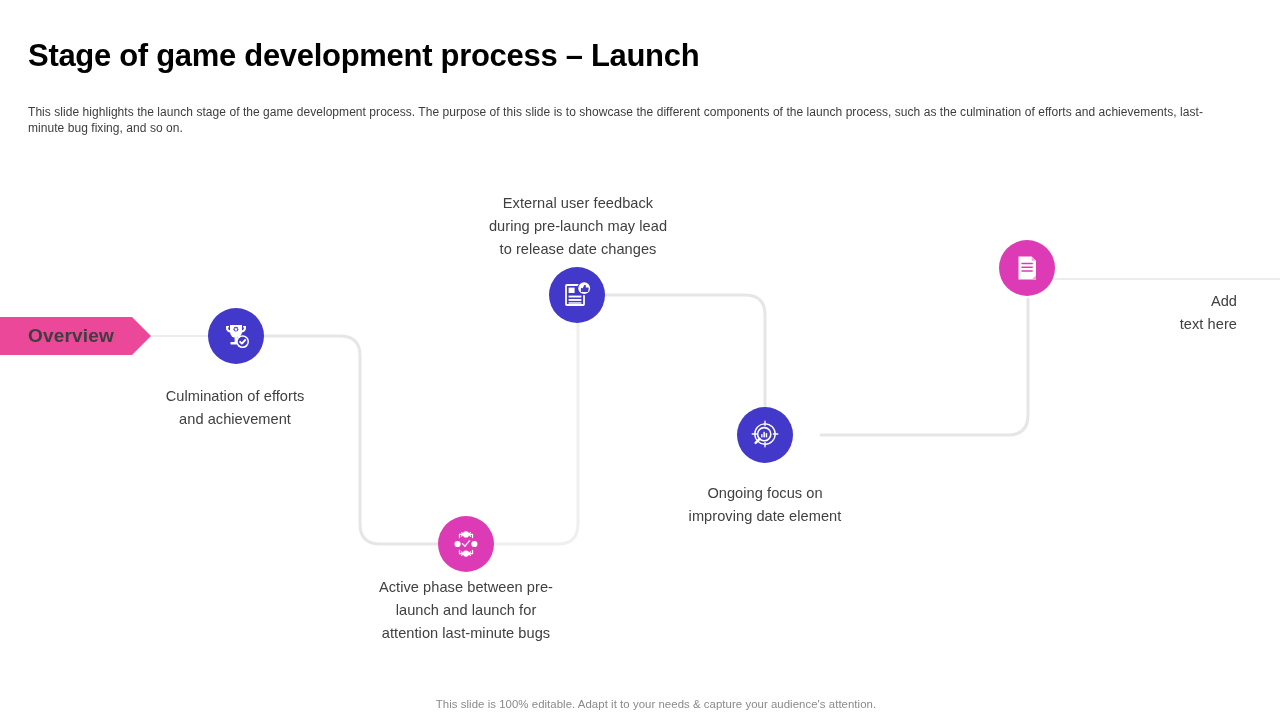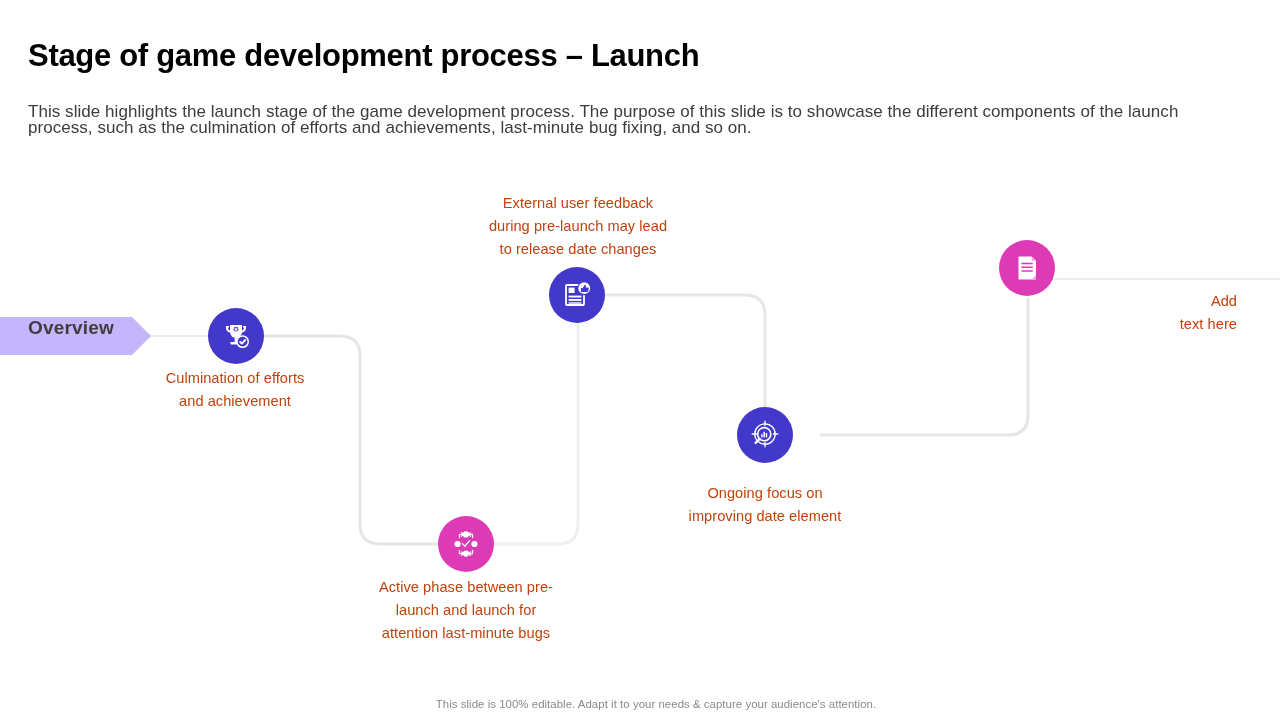--- a/index.html
+++ b/index.html
@@ -12,30 +12,30 @@
   #slide { position: relative; width: 1280px; height: 720px; background: #fff; }
 
   
   .title {
     position: absolute; left: 28px; top: 38px;
     font-size: 31px; font-weight: 700; color: #000000;
     letter-spacing: -0.3px; white-space: nowrap;
   }
   .subtitle {
     position: absolute; left: 28px; top: 104px; width: 1190px;
-    font-size: 17px; line-height: 16px; color: #3d3d3d;
+    font-size: 12px; line-height: 16px; color: #3d3d3d;
     letter-spacing: 0.05px;
   }
 
   
   .overview-tag {
     position: absolute; left: 0px; top: 317px;
     width: 151px; height: 38px;
-    background: #c4b5fd;
-    display: flex; 
+    background: #ec4899;
+    display: flex; align-items: center;
     clip-path: polygon(0 0, 132px 0, 151px 50%, 132px 100%, 0 100%);
   }
   .overview-tag span {
     margin-left: 28px;
     font-size: 19px; font-weight: 700; color: #3e3e3e;
     letter-spacing: 0.2px;
   }
 
   
   #connectors { position: absolute; left: 0; top: 0; width: 1280px; height: 720px; }
@@ -45,21 +45,21 @@
     position: absolute; width: 56px; height: 56px; border-radius: 50%;
     display: flex; align-items: center; justify-content: center;
   }
   .node svg { display: block; }
   .node.blue { background: #4238c9; }
   .node.pink { background: #dd3bb5; }
 
   
   .caption {
     position: absolute;
-    font-size: 14.6px; line-height: 23px; color: #c2410c;
+    font-size: 14.6px; line-height: 23px; color: #404040;
     text-align: center; letter-spacing: 0.05px;
   }
   .caption.left { text-align: left; }
 
   
   .footer {
     position: absolute; left: 16px; top: 698px; width: 1280px;
     text-align: center; font-size: 11.4px; color: #8a8a8a;
     letter-spacing: 0.05px;
   }
@@ -100,21 +100,21 @@
           <rect x="10.5" y="22" width="11" height="2.4" rx="0.6"></rect>
         </g>
         <circle cx="15.9" cy="9.2" r="2.4" fill="#4238c9"></circle>
         <path d="M15.9 7.2l0.62 1.25 1.38.2-1 .97.24 1.38-1.24-.65-1.24.65.24-1.38-1-.97 1.38-.2z" fill="#ffffff"></path>
         <circle cx="22.6" cy="21.6" r="6.4" fill="#ffffff"></circle>
         <circle cx="22.6" cy="21.6" r="4.9" fill="#4238c9"></circle>
         <path d="M20.1 21.8l1.8 1.8 3.3-3.6" stroke="#ffffff" stroke-width="1.9" fill="none" stroke-linecap="round" stroke-linejoin="round"></path>
       </svg>
     </span>
   </div>
-  <div class="caption" style="left:120px; top:367px; width:230px;">
+  <div class="caption" style="left:120px; top:385px; width:230px;">
     <div>Culmination of efforts</div>
     <div>and achievement</div>
   </div>
 
   <div class="node blue" style="left:549px; top:267px;">
     <span>
       <svg width="32" height="32" viewBox="0 0 32 32">
         <g fill="#ffffff">
           <path d="M5 5h16v3.2H5z" opacity="0"></path>
           <rect x="5" y="6" width="18" height="20" rx="0.8" fill="none" stroke="#ffffff" stroke-width="1.8"></rect>

